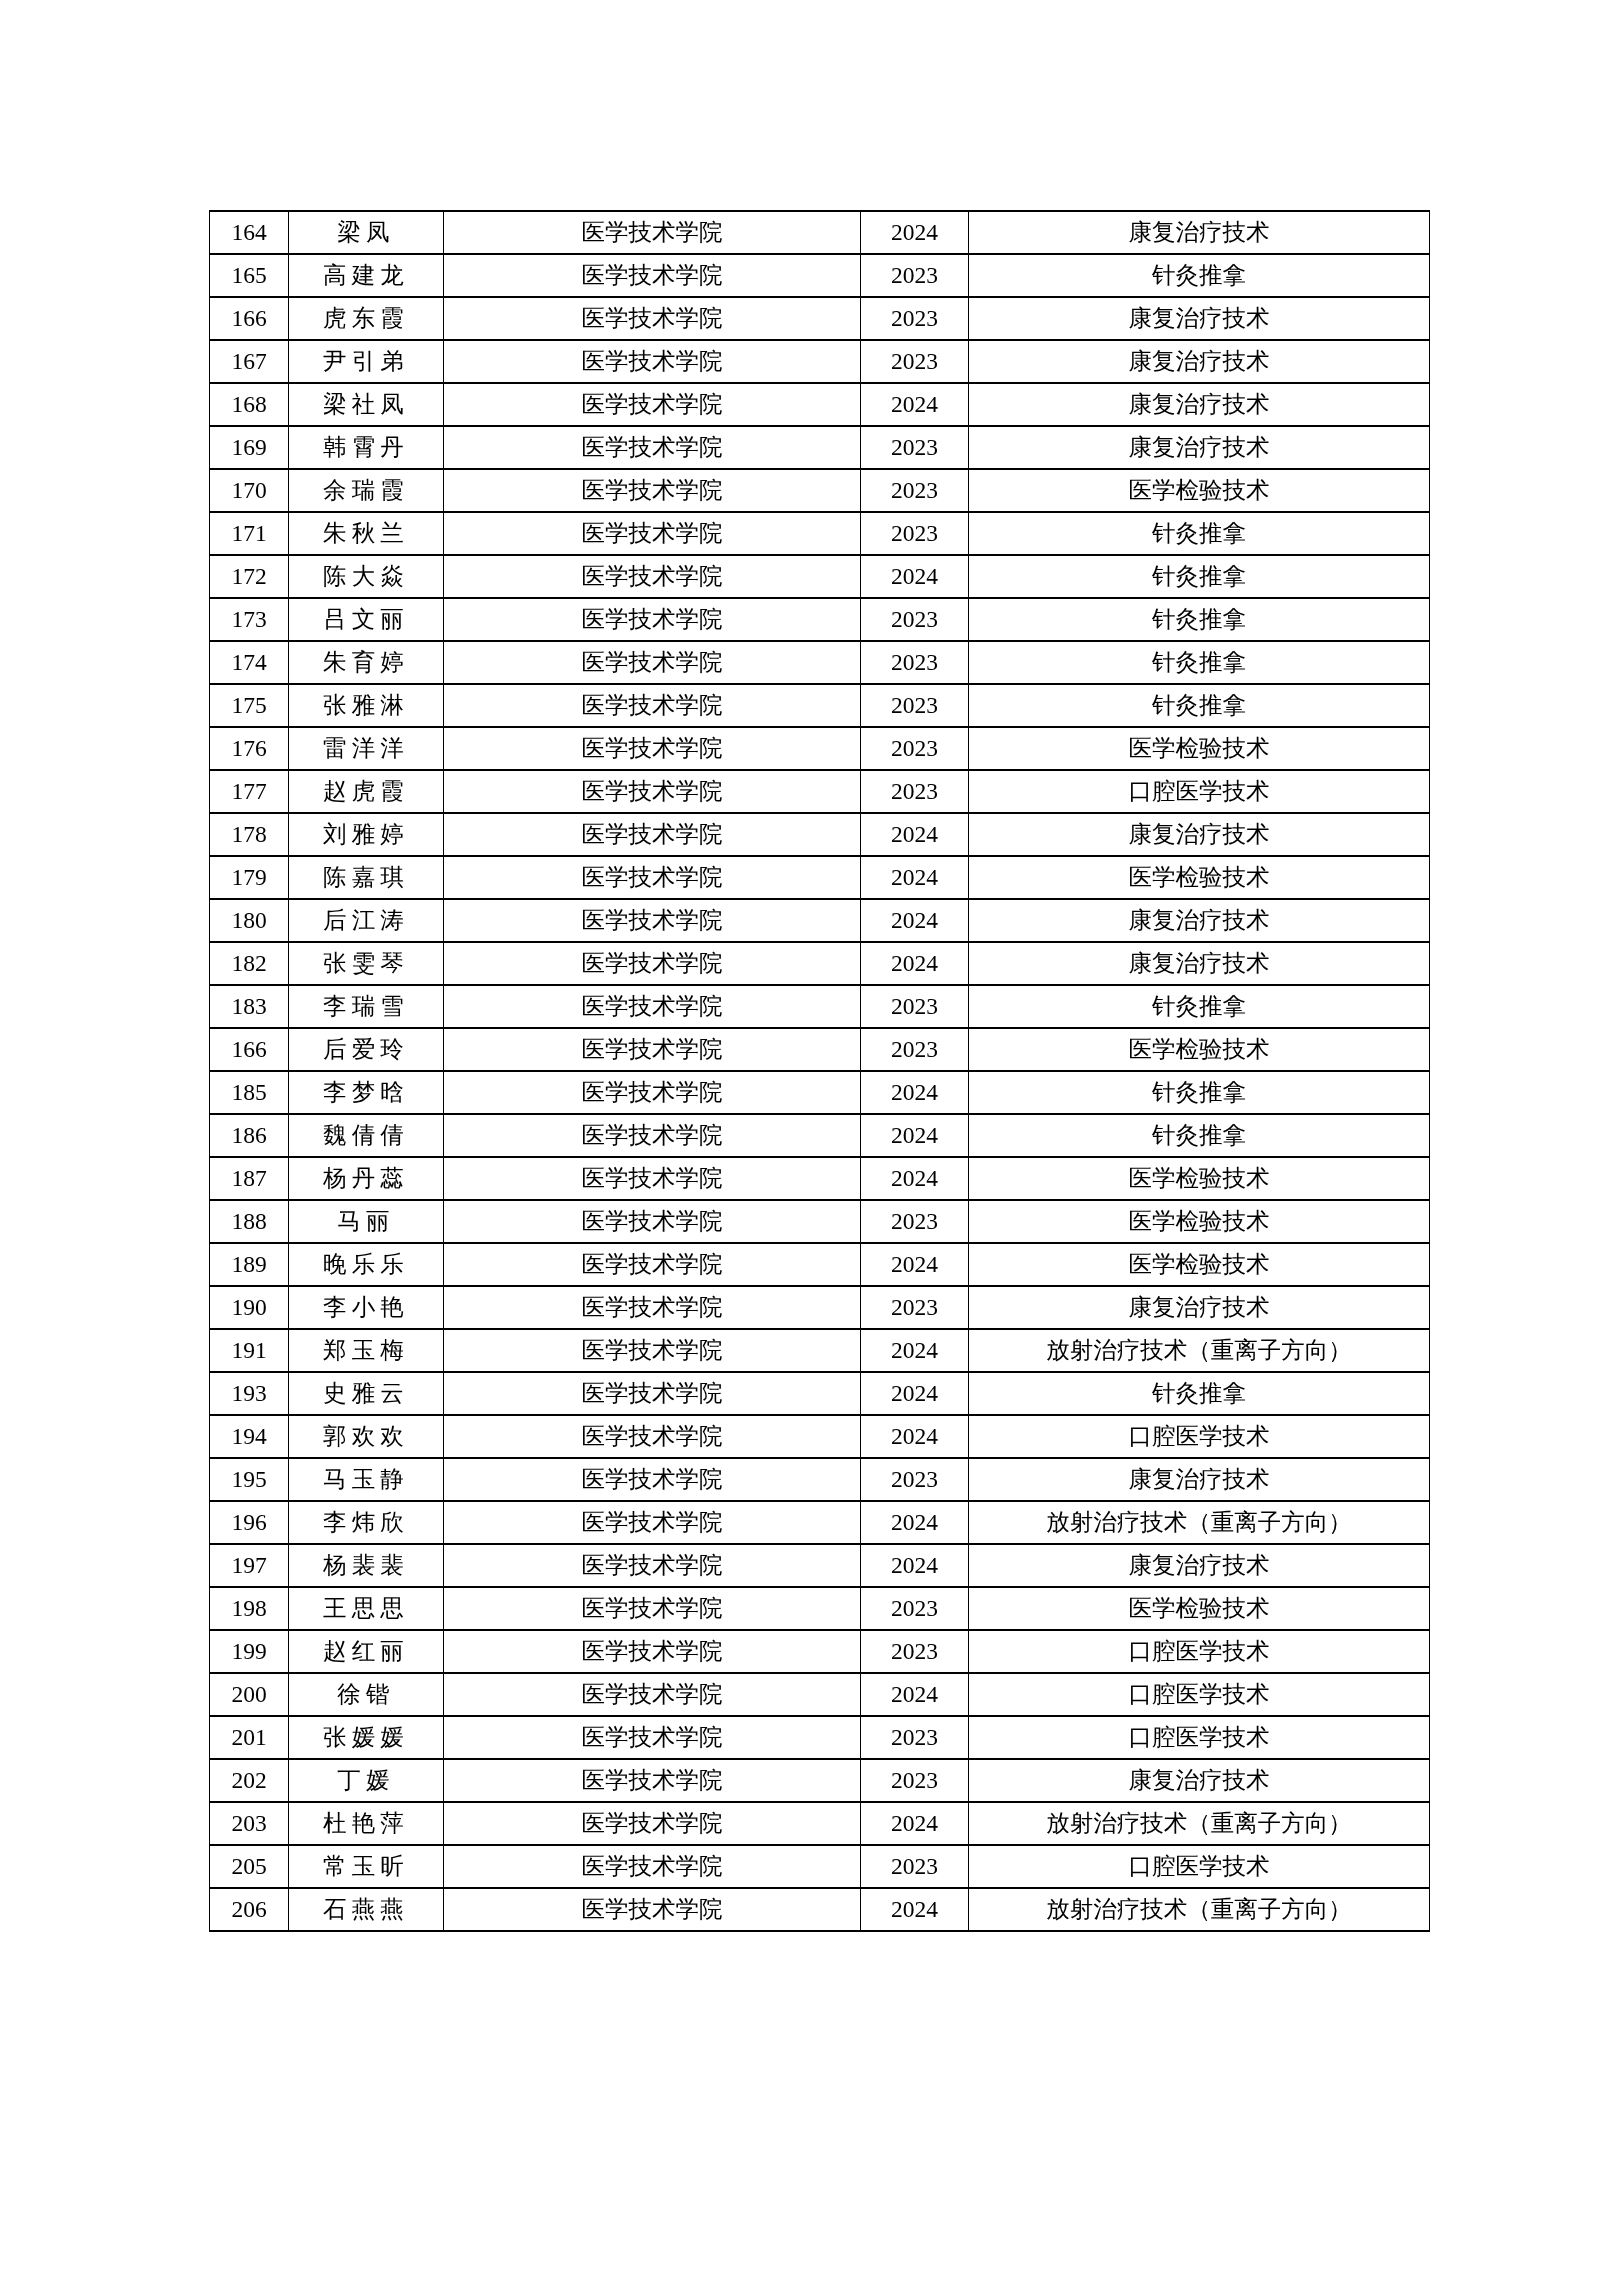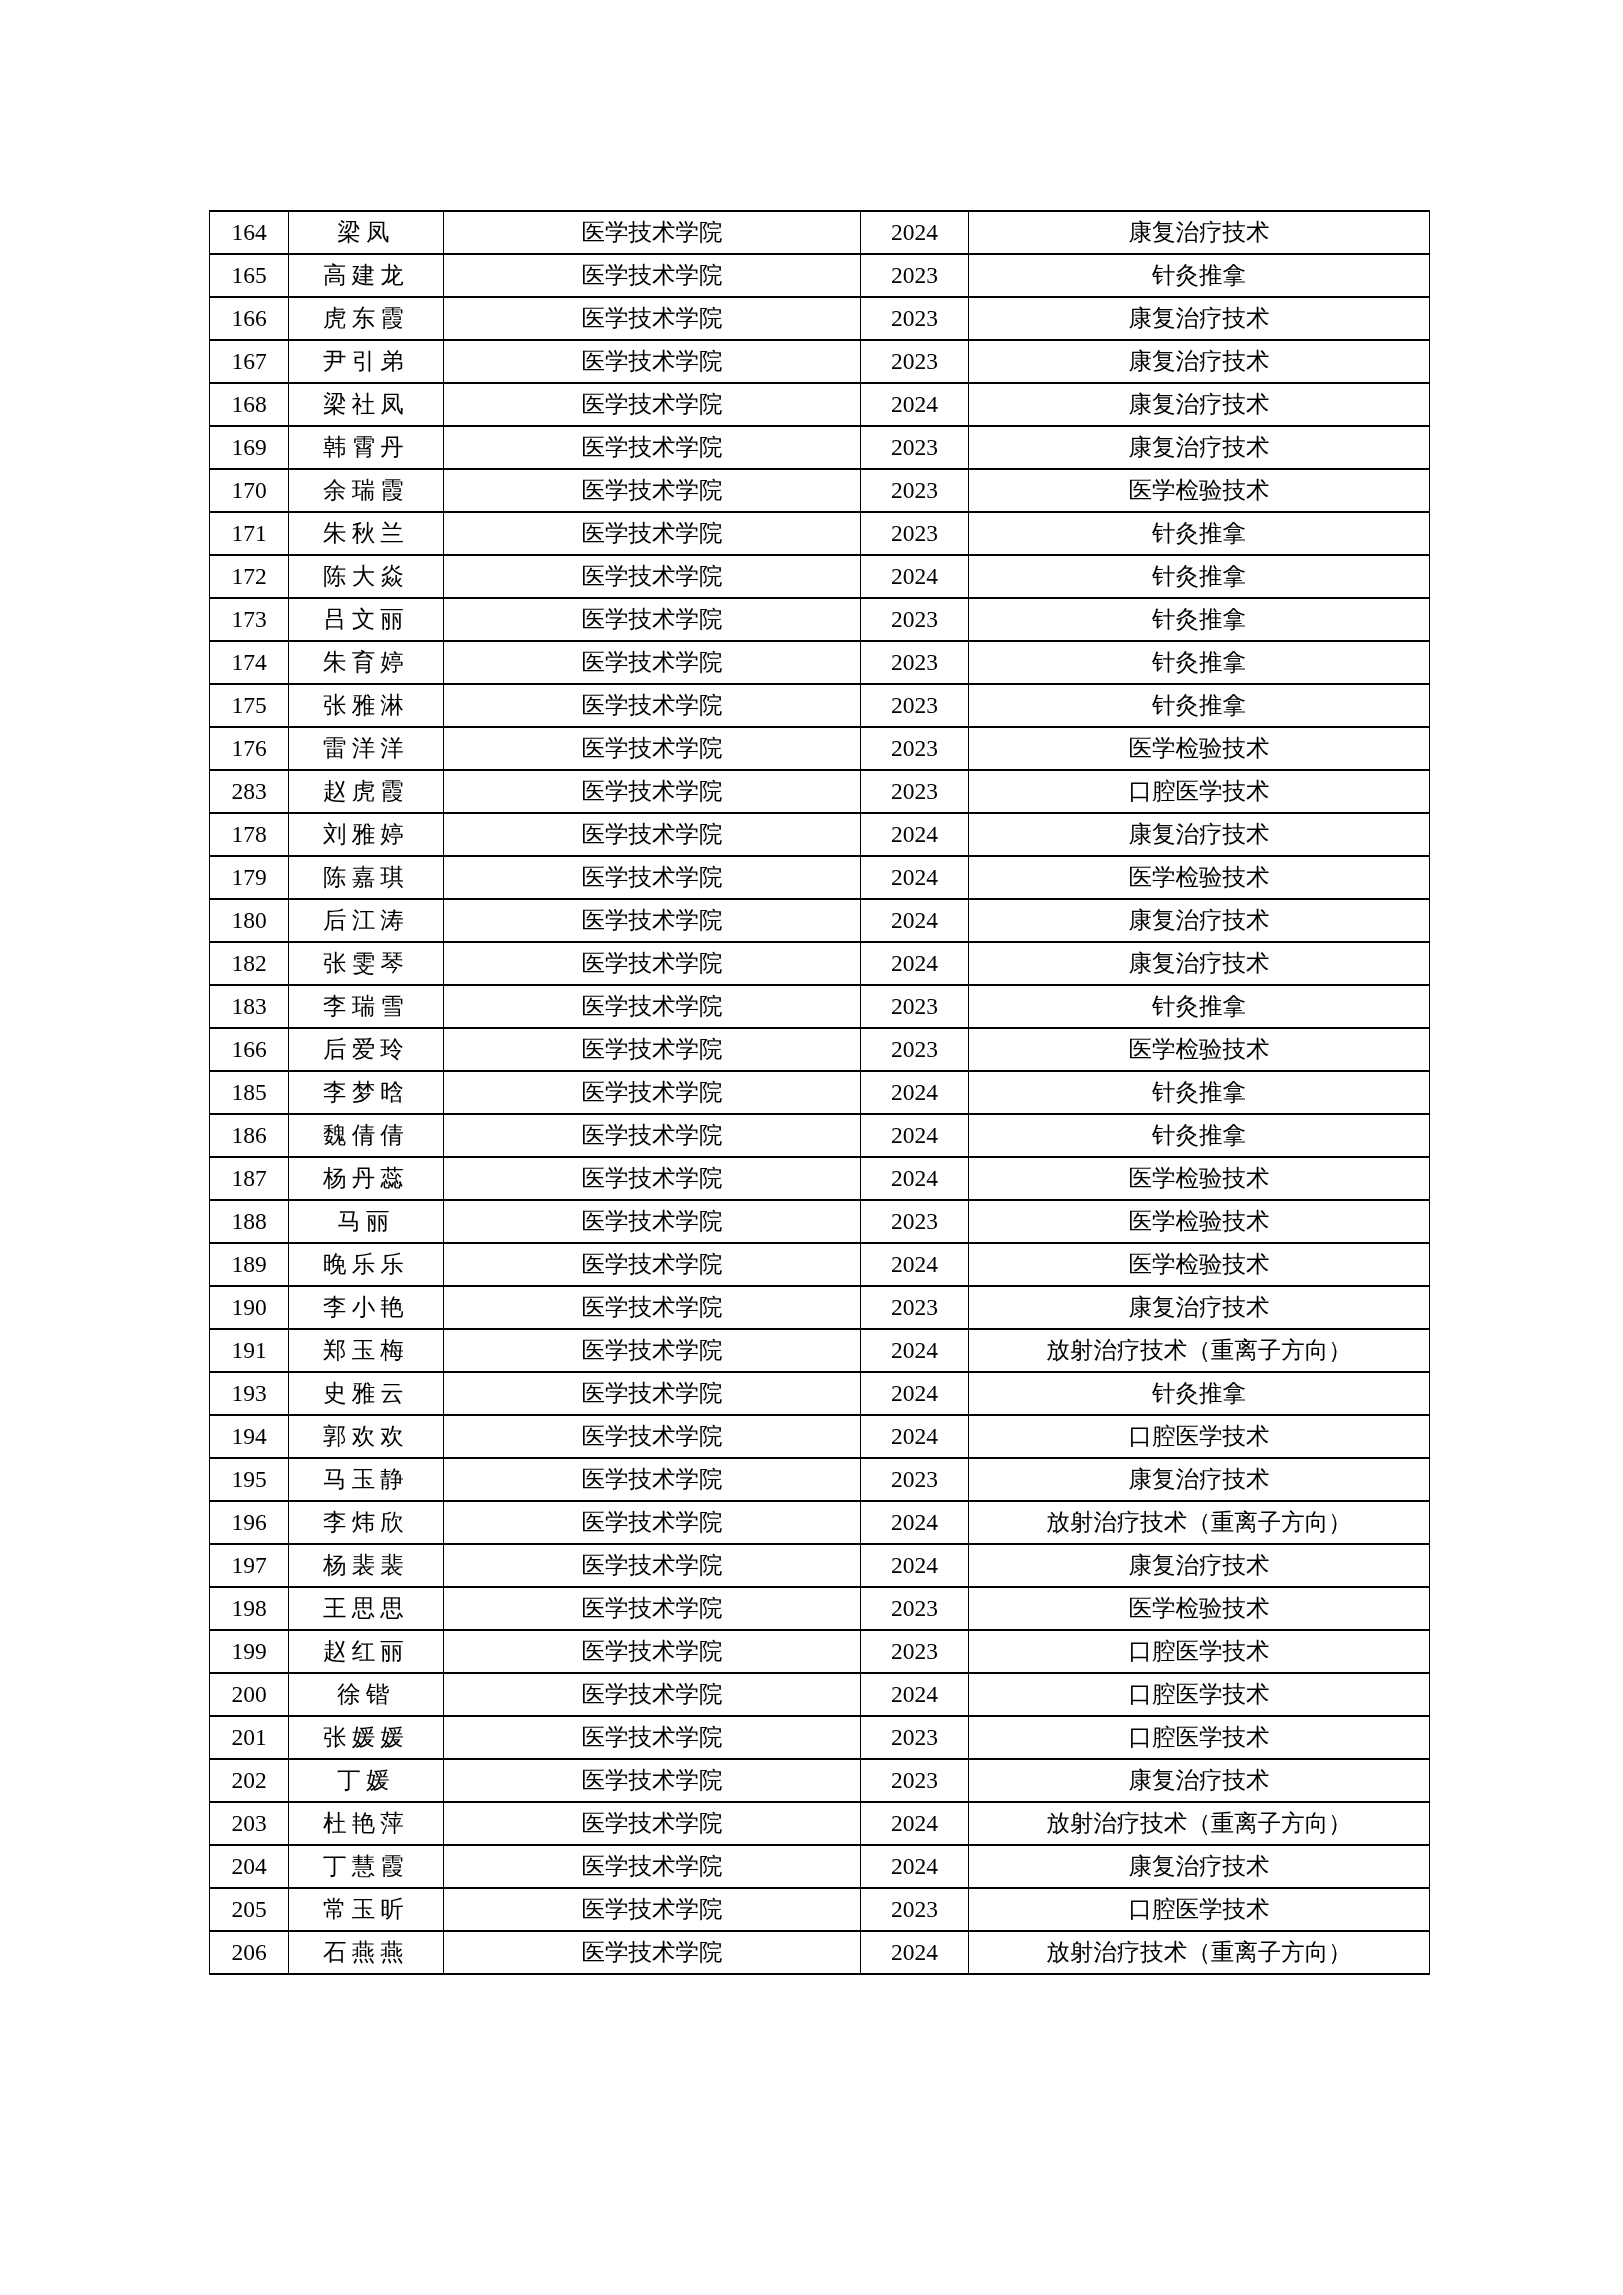--- a/index.html
+++ b/index.html
@@ -146,21 +146,21 @@
           <td class="cell-major">针灸推拿</td>
         </tr>
         <tr>
           <td class="cell-no">176</td>
           <td class="cell-name">雷洋洋</td>
           <td class="cell-college">医学技术学院</td>
           <td class="cell-year">2023</td>
           <td class="cell-major">医学检验技术</td>
         </tr>
         <tr>
-          <td class="cell-no">283</td>
+          <td class="cell-no">177</td>
           <td class="cell-name">赵虎霞</td>
           <td class="cell-college">医学技术学院</td>
           <td class="cell-year">2023</td>
           <td class="cell-major">口腔医学技术</td>
         </tr>
         <tr>
           <td class="cell-no">178</td>
           <td class="cell-name">刘雅婷</td>
           <td class="cell-college">医学技术学院</td>
           <td class="cell-year">2024</td>
@@ -319,27 +319,20 @@
           <td class="cell-college">医学技术学院</td>
           <td class="cell-year">2023</td>
           <td class="cell-major">康复治疗技术</td>
         </tr>
         <tr>
           <td class="cell-no">203</td>
           <td class="cell-name">杜艳萍</td>
           <td class="cell-college">医学技术学院</td>
           <td class="cell-year">2024</td>
           <td class="cell-major">放射治疗技术（重离子方向）</td>
-        </tr>
-        <tr>
-          <td class="cell-no">204</td>
-          <td class="cell-name">丁慧霞</td>
-          <td class="cell-college">医学技术学院</td>
-          <td class="cell-year">2024</td>
-          <td class="cell-major">康复治疗技术</td>
         </tr>
         <tr>
           <td class="cell-no">205</td>
           <td class="cell-name">常玉昕</td>
           <td class="cell-college">医学技术学院</td>
           <td class="cell-year">2023</td>
           <td class="cell-major">口腔医学技术</td>
         </tr>
         <tr>
           <td class="cell-no">206</td>

